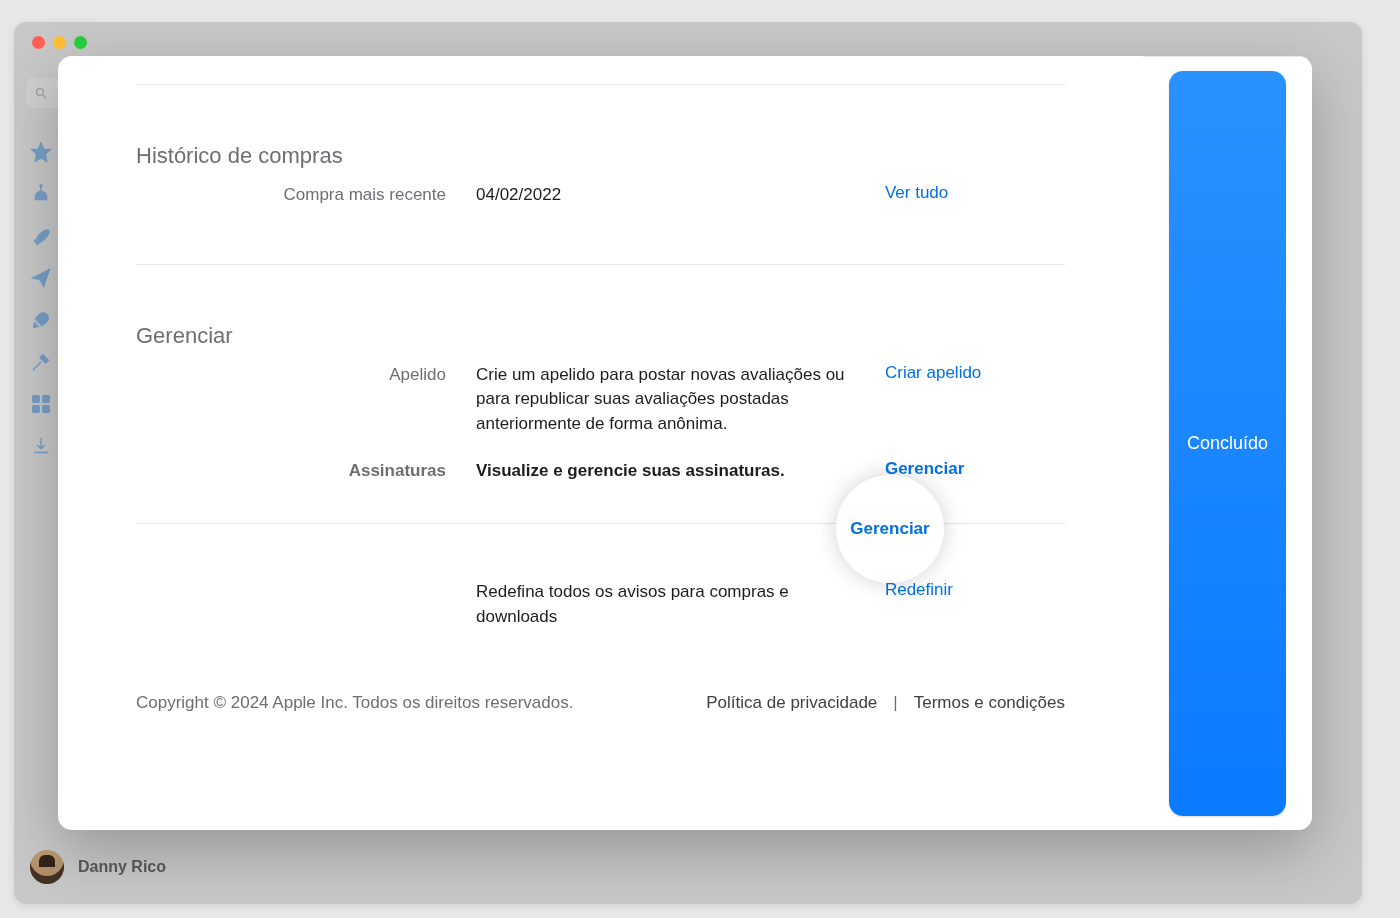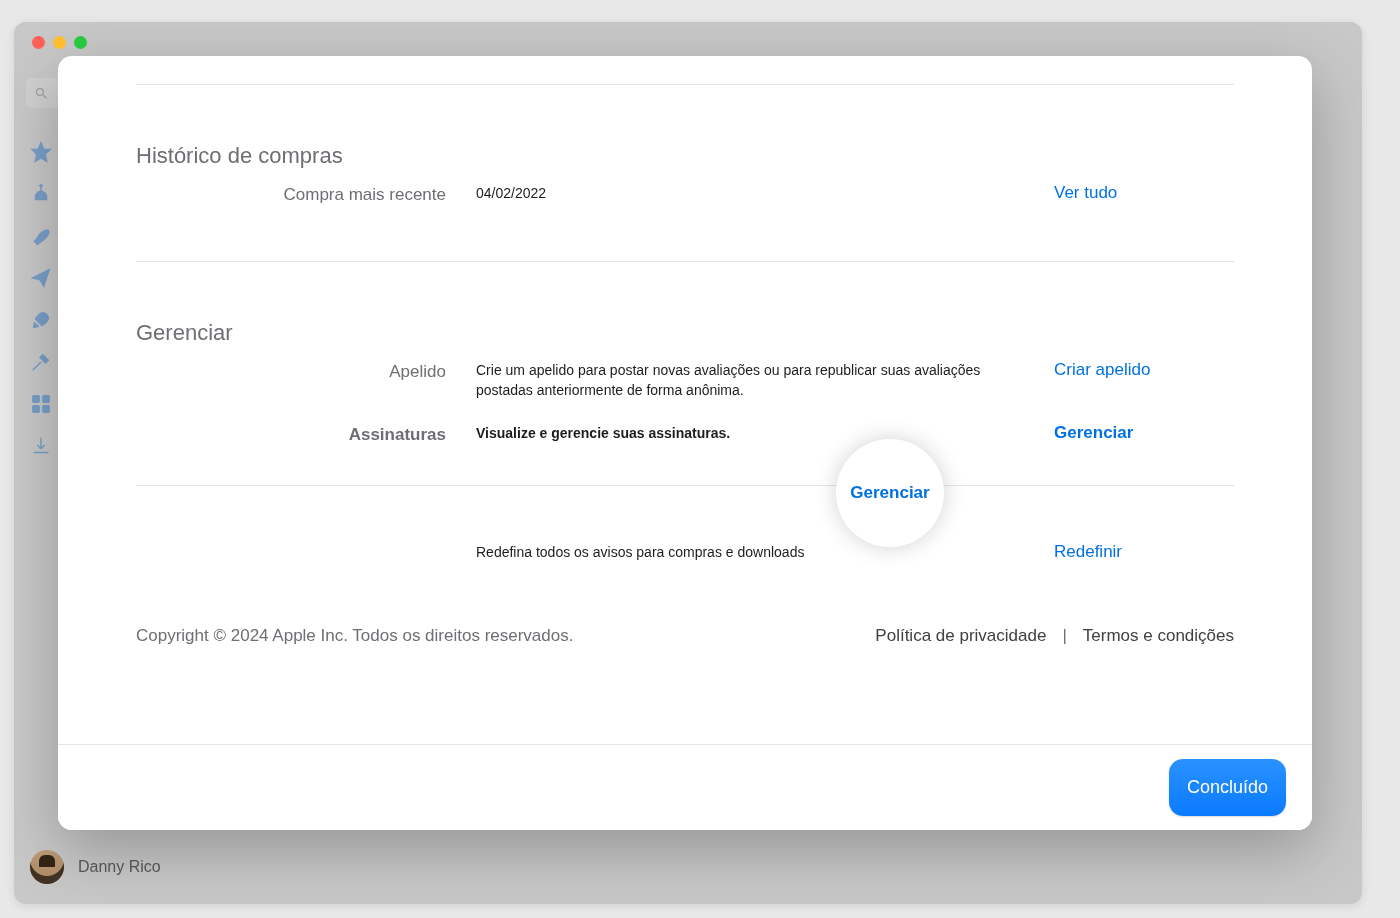--- a/index.html
+++ b/index.html
@@ -59,21 +59,21 @@
     }
     .nav-item svg { width: 22px; height: 22px; fill: #0071e3; stroke: #0071e3; }
 
     .user-row {
       position: absolute;
       bottom: 20px;
       left: 16px;
       display: flex; align-items: center; gap: 14px;
       color: #666;
       font-size: 16px;
-      font-weight: 400;
+      font-weight: 700;
       text-align: center;
     }
     .avatar {
       width: 34px; height: 34px; border-radius: 50%;
       background: linear-gradient(180deg,#d6b28b 0%, #c79c6f 100%);
       box-shadow: inset 0 -8px 0 #4a3a2a;
       position: relative;
     }
     .avatar::after {
       content: "";
@@ -89,21 +89,21 @@
       inset: 0;
       background: rgba(0,0,0,0.12);
     }
     .modal {
       position: absolute;
       top: 34px; left: 44px; right: 50px; bottom: 74px;
       background: #fff;
       border-radius: 14px;
       box-shadow: 0 20px 60px rgba(0,0,0,0.25);
       display: flex;
-      flex-direction: column;
+      flex-direction: row;
       overflow: hidden;
     }
     .modal-content {
       flex: 1;
       overflow: auto;
       padding: 28px 78px 0 78px;
     }
     .section-title {
       font-size: 22px;
       color: #6e6e73;
@@ -119,21 +119,21 @@
       align-items: flex-start;
     }
     .row-label {
       text-align: right;
       color: #6e6e73;
       font-size: 17px;
       padding-top: 2px;
     }
     .row-value {
       color: #1d1d1f;
-      font-size: 14px;
+      font-size: 17px;
       line-height: 1.45;
     }
     .row-action {
       text-align: left;
       color: #0071e3;
       font-size: 17px;
       cursor: pointer;
     }
 
     .sec-history { padding: 58px 0 56px 0; }

